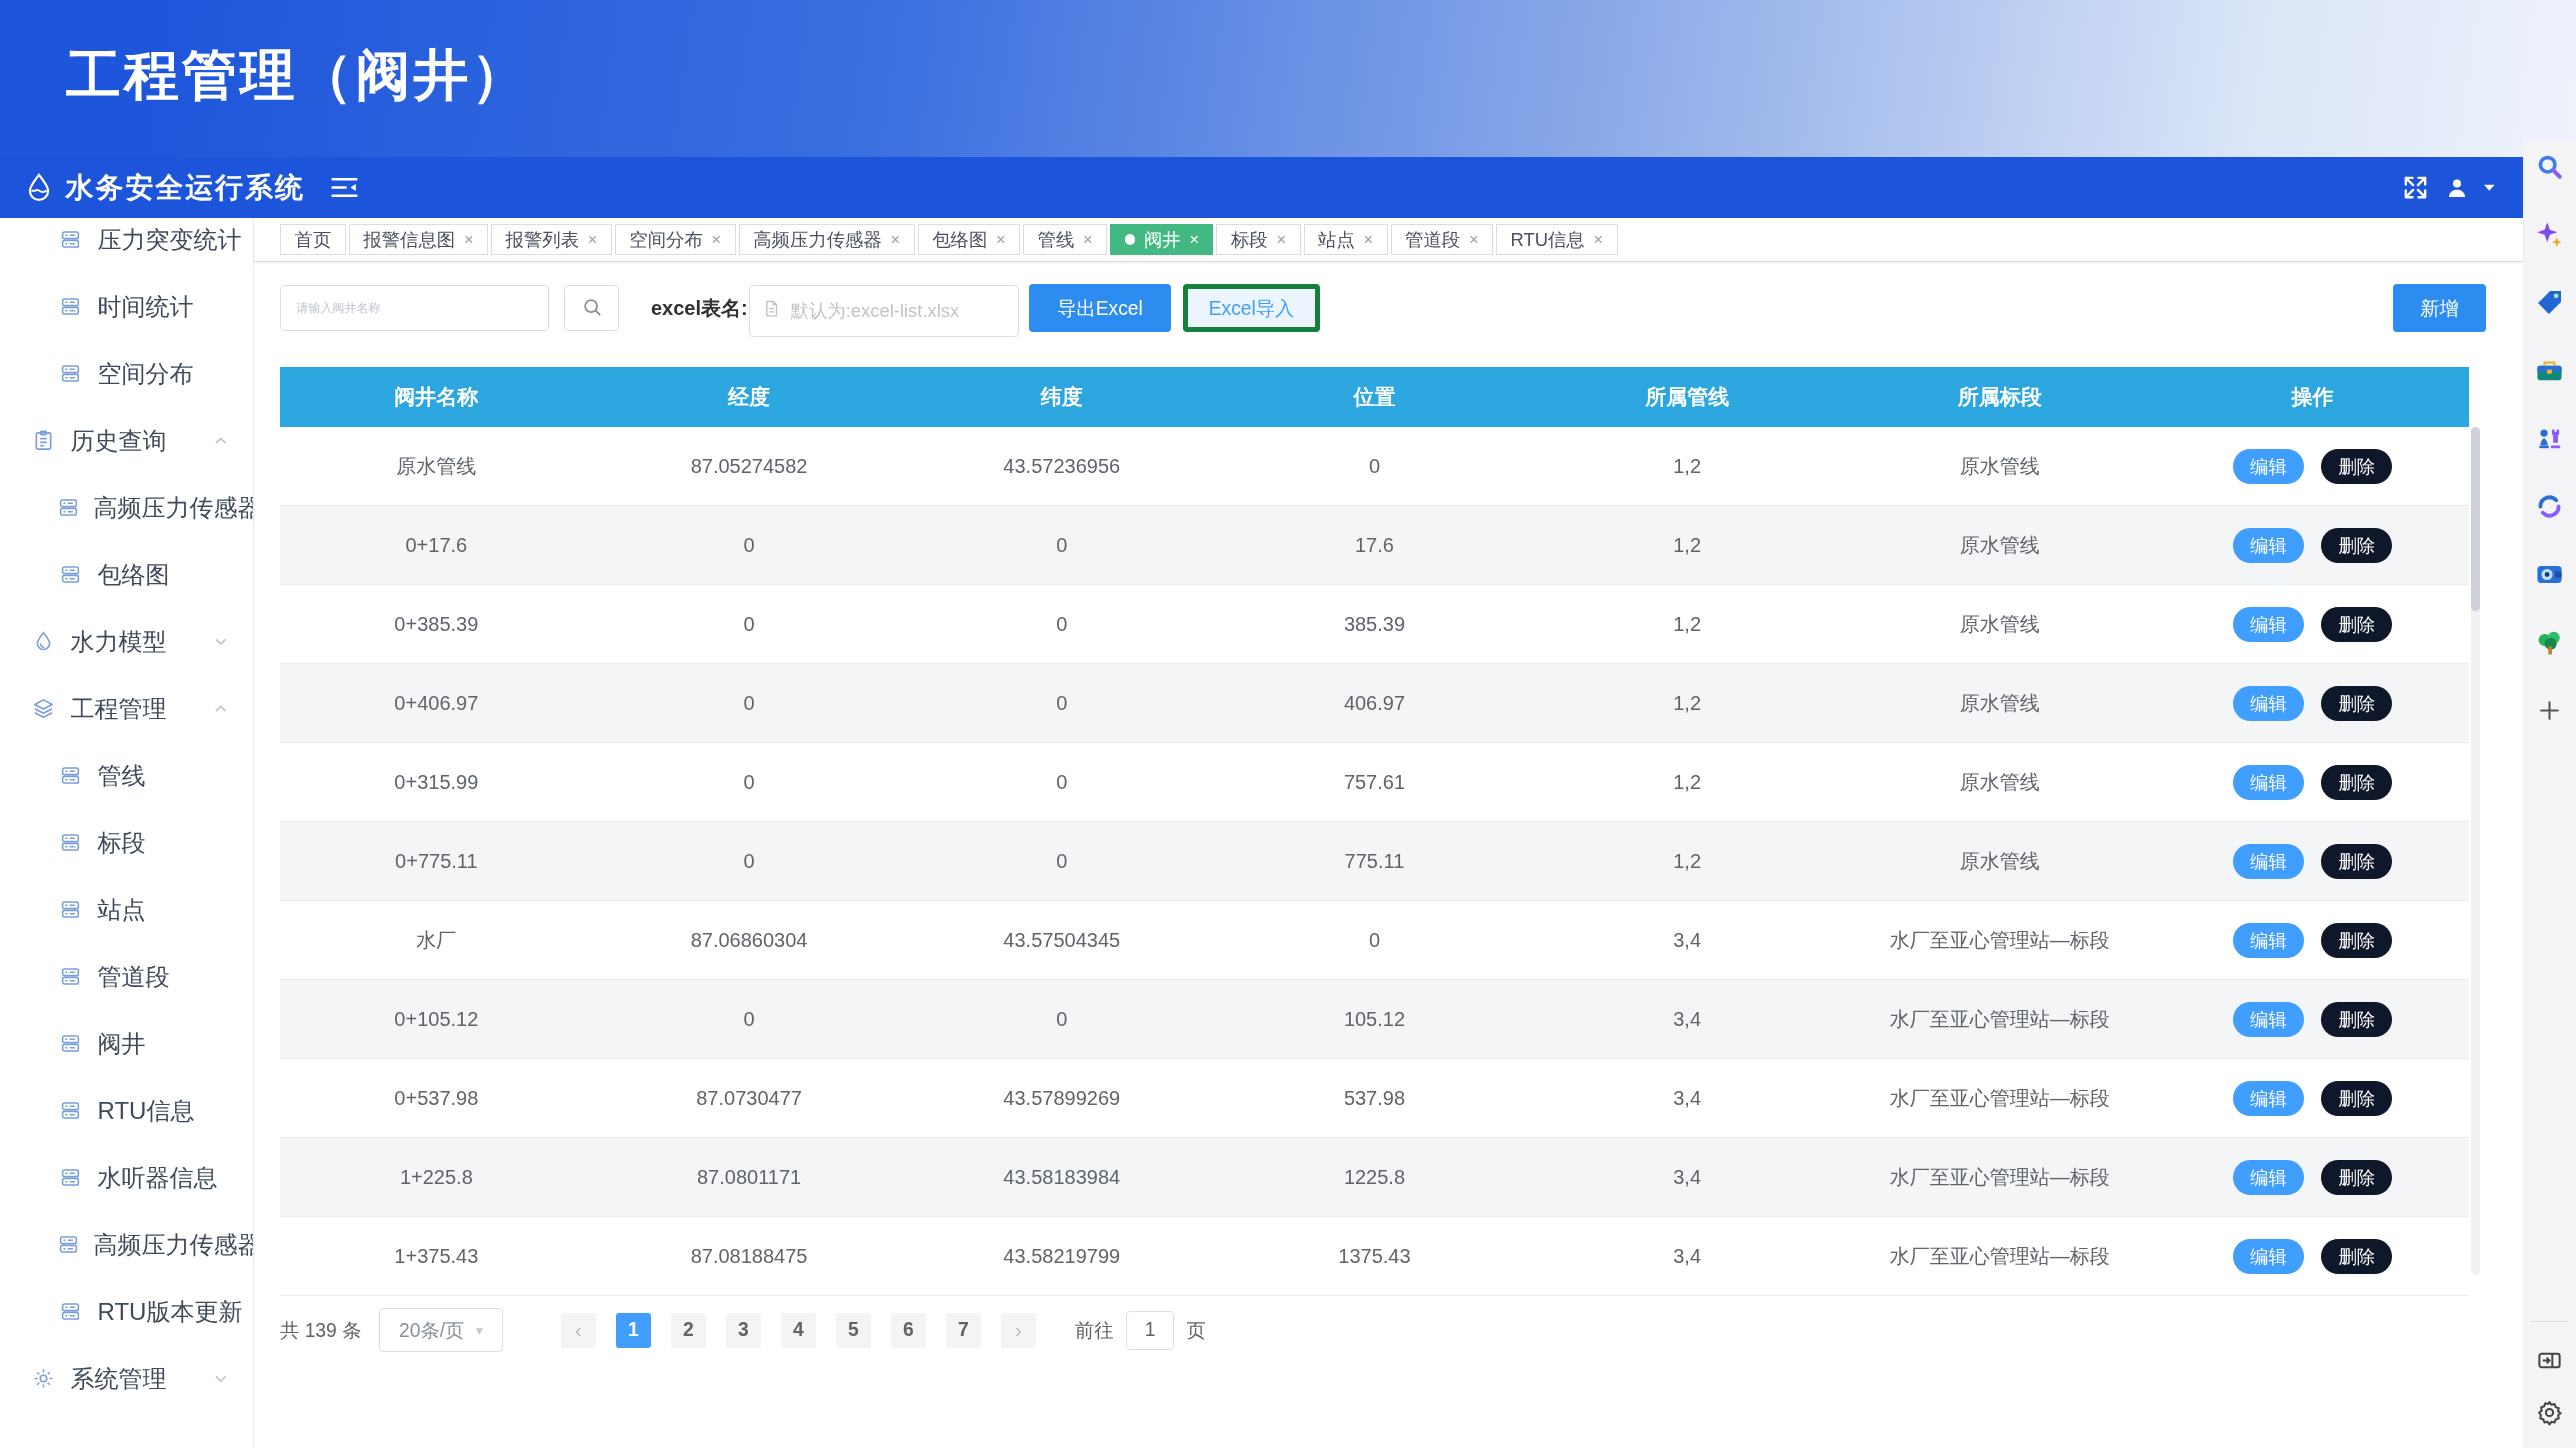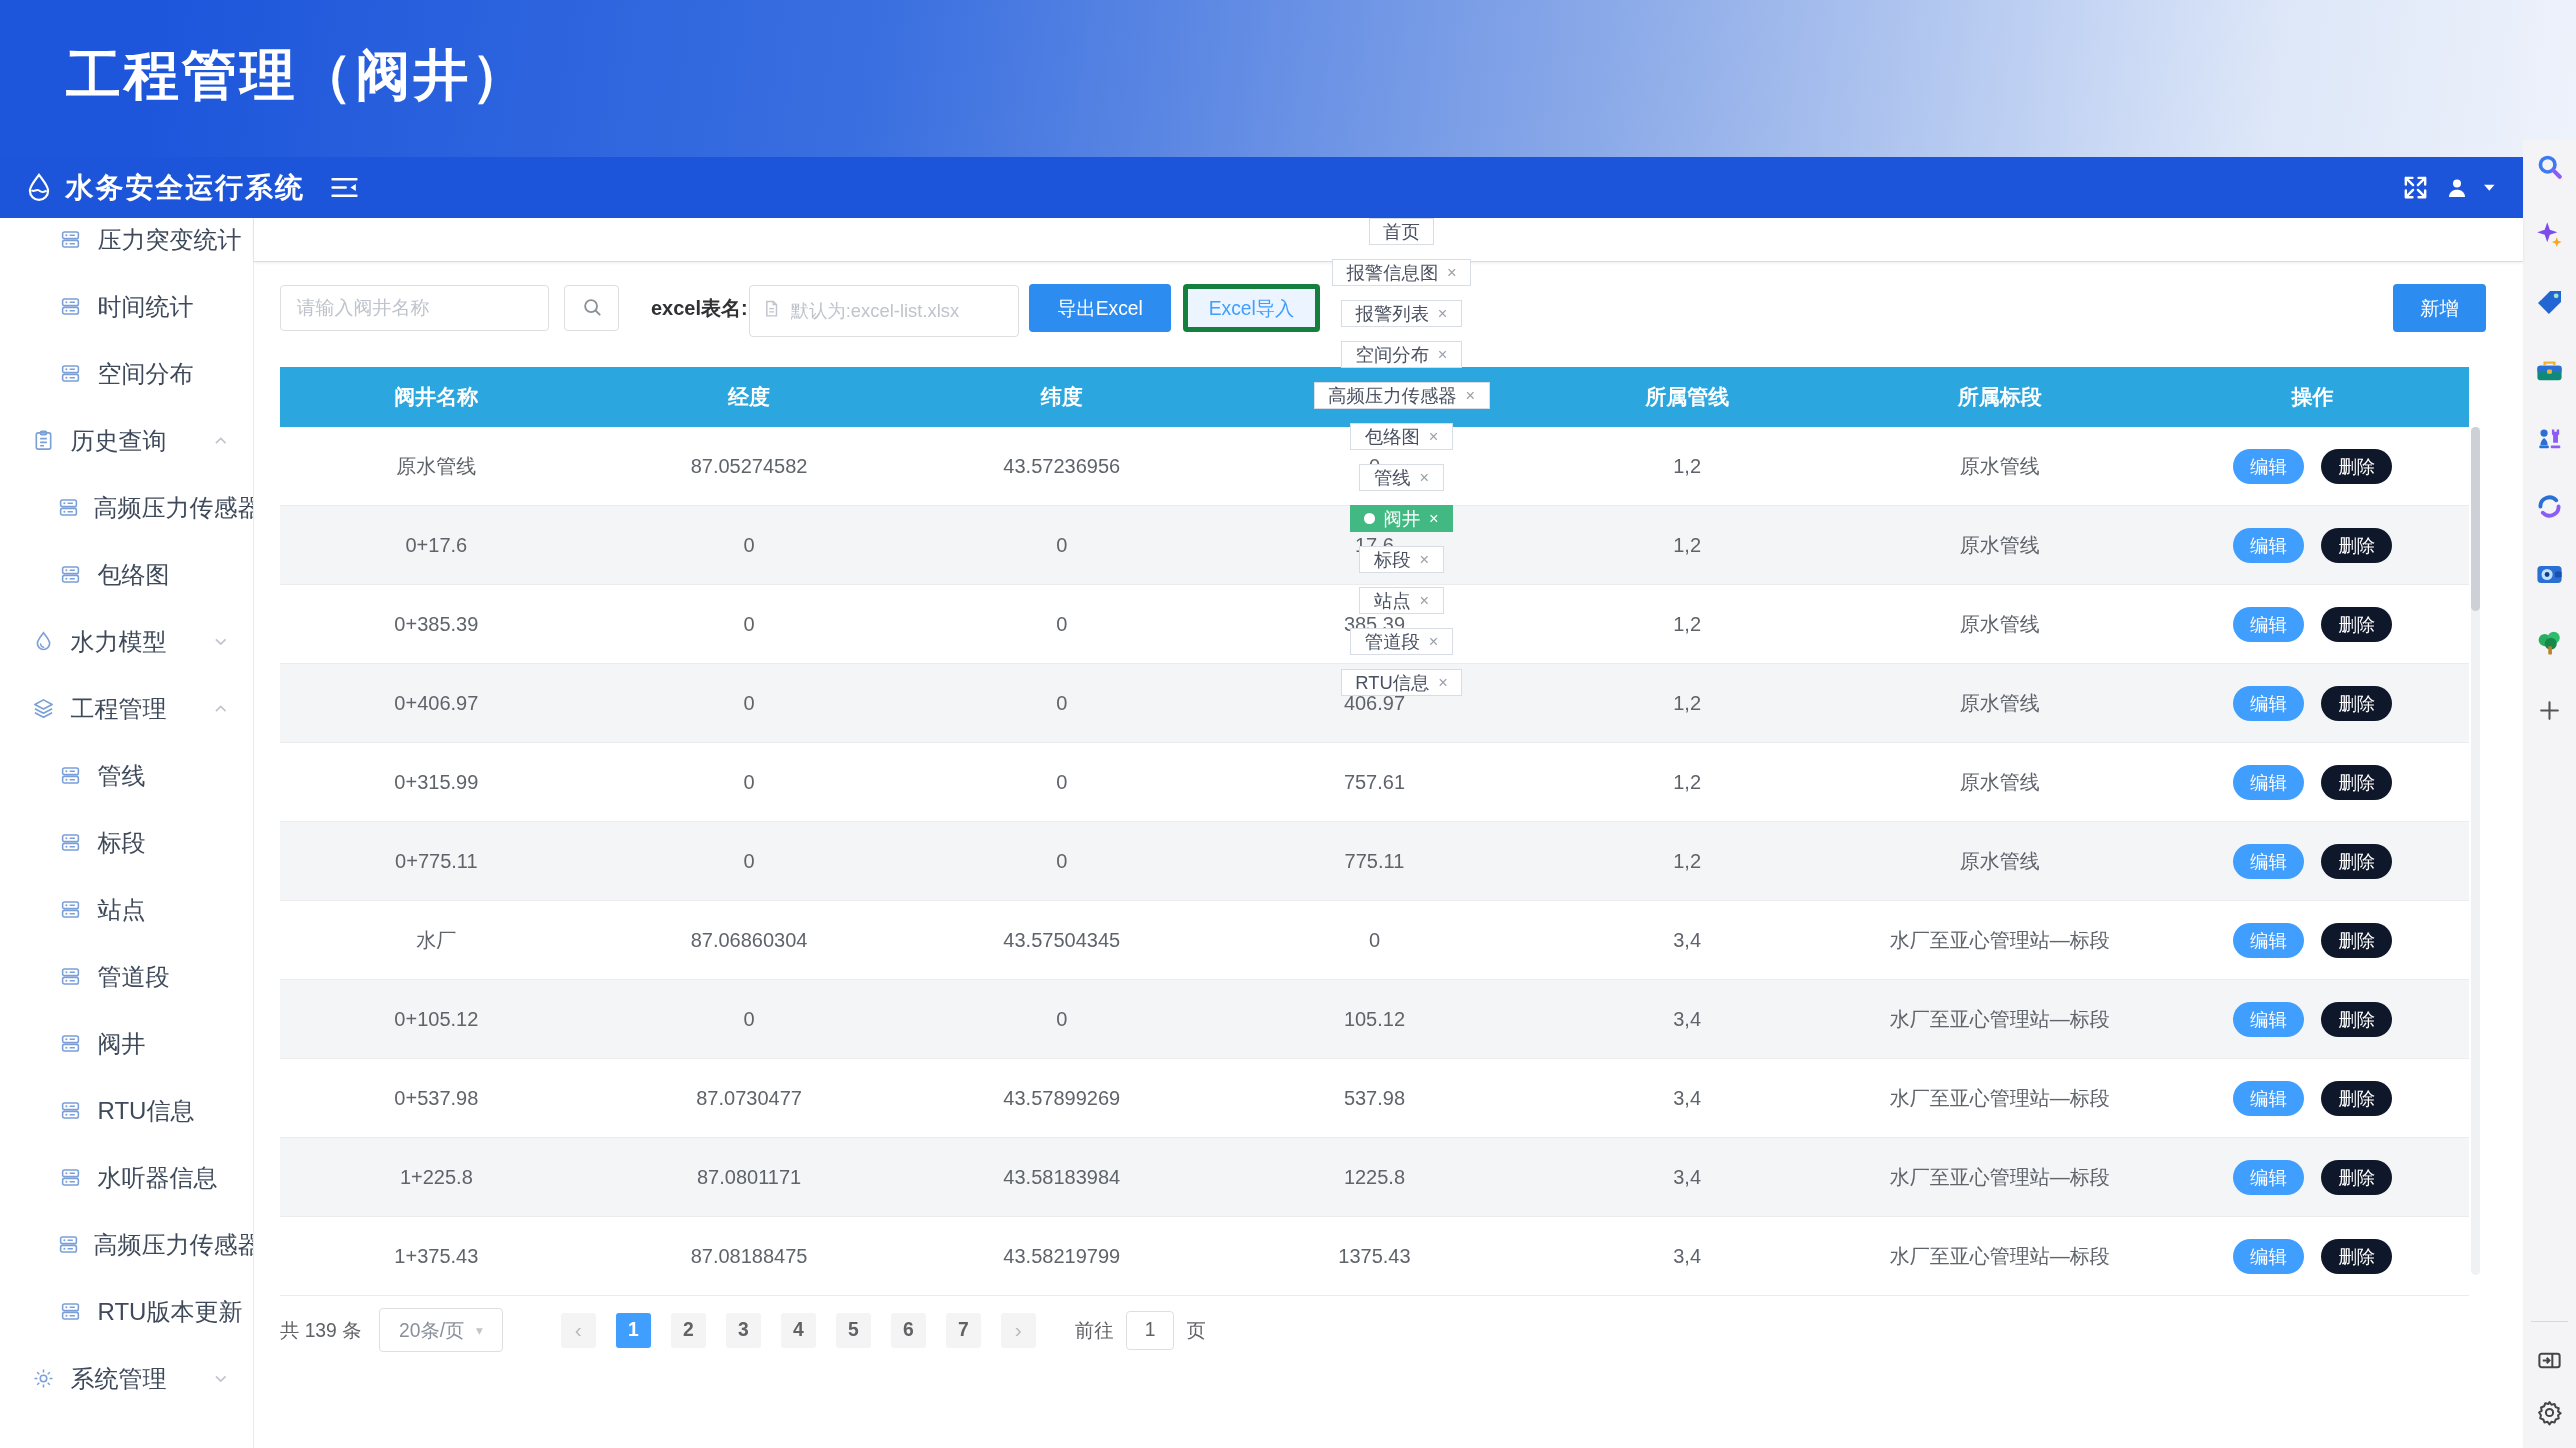--- a/index.html
+++ b/index.html
@@ -33,31 +33,31 @@
   .side-item{height:67px;display:flex;align-items:center;position:relative;cursor:pointer;}
   .side-item.child{padding-left:58px;}
   .side-item.group{padding-left:31px;}
   .s-ic{display:flex;align-items:center;justify-content:center;width:25px;}
   .s-label{margin-left:14.5px;font-size:24px;color:#3e4a5a;white-space:nowrap;}
   .s-arrow{position:absolute;right:25px;display:flex;align-items:center;}
   
   .content{position:absolute;left:254px;top:218px;width:2269px;height:1231px;background:#fff;}
   
   .tabbar{height:43px;border-bottom:1px solid #d8dce5;box-shadow:0 1px 2.9px rgba(0,21,41,.08);
-    display:flex;align-items:center;padding-left:26px;gap:14px;position:relative;z-index:2;background:#fff;flex-direction:column;}
+    display:flex;align-items:center;padding-left:26px;gap:3px;position:relative;z-index:2;background:#fff;}
   .tab{height:31px;box-sizing:border-box;display:flex;align-items:center;padding:0 13.5px;border:1px solid #d8dce5;
     background:#fff;font-size:18.4px;color:#495060;cursor:pointer;gap:8.7px;white-space:nowrap;}
   .tab-close{color:#9aa0a8;font-size:16.4px;}
   .tab.active{background:#42b983;border-color:#42b983;color:#fff;}
   .tab.active .tab-close{color:#fff;}
   .tab-dot{width:10.6px;height:10.6px;border-radius:50%;background:#fff;display:inline-block;}
   
   .toolbar{position:absolute;left:0;top:66px;width:100%;height:50px;}
   .tb-input{position:absolute;box-sizing:border-box;height:46px;border:1px solid #dcdee2;border-radius:3.9px;
-    font-size:19px;color:#606266;padding:0 15.5px;outline:none;background:#fff;}
+    font-size:12px;color:#606266;padding:0 15.5px;outline:none;background:#fff;}
   .tb-input::placeholder{color:#bfc4cc;}
   #valve-search{left:26px;top:1px;width:269px;}
   .search-btn{position:absolute;left:310px;top:1px;width:55px;height:46px;border:1px solid #dcdee2;border-radius:3.9px;
     background:#fff;display:flex;align-items:center;justify-content:center;cursor:pointer;}
   .excel-label{position:absolute;left:397px;top:0;height:48px;display:flex;align-items:center;
     font-size:20px;font-weight:bold;color:#303133;}
   .excel-input-wrap{position:absolute;left:495px;top:1px;width:270px;height:52px;box-sizing:border-box;
     border:1px solid #dcdee2;border-radius:3.9px;background:#fff;display:flex;align-items:center;padding:0 11.6px;gap:7.7px;}
   .excel-input-wrap input{border:none;outline:none;font-size:18.4px;flex:1;color:#606266;min-width:0;}
   .excel-input-wrap input::placeholder{color:#bfc4cc;}

